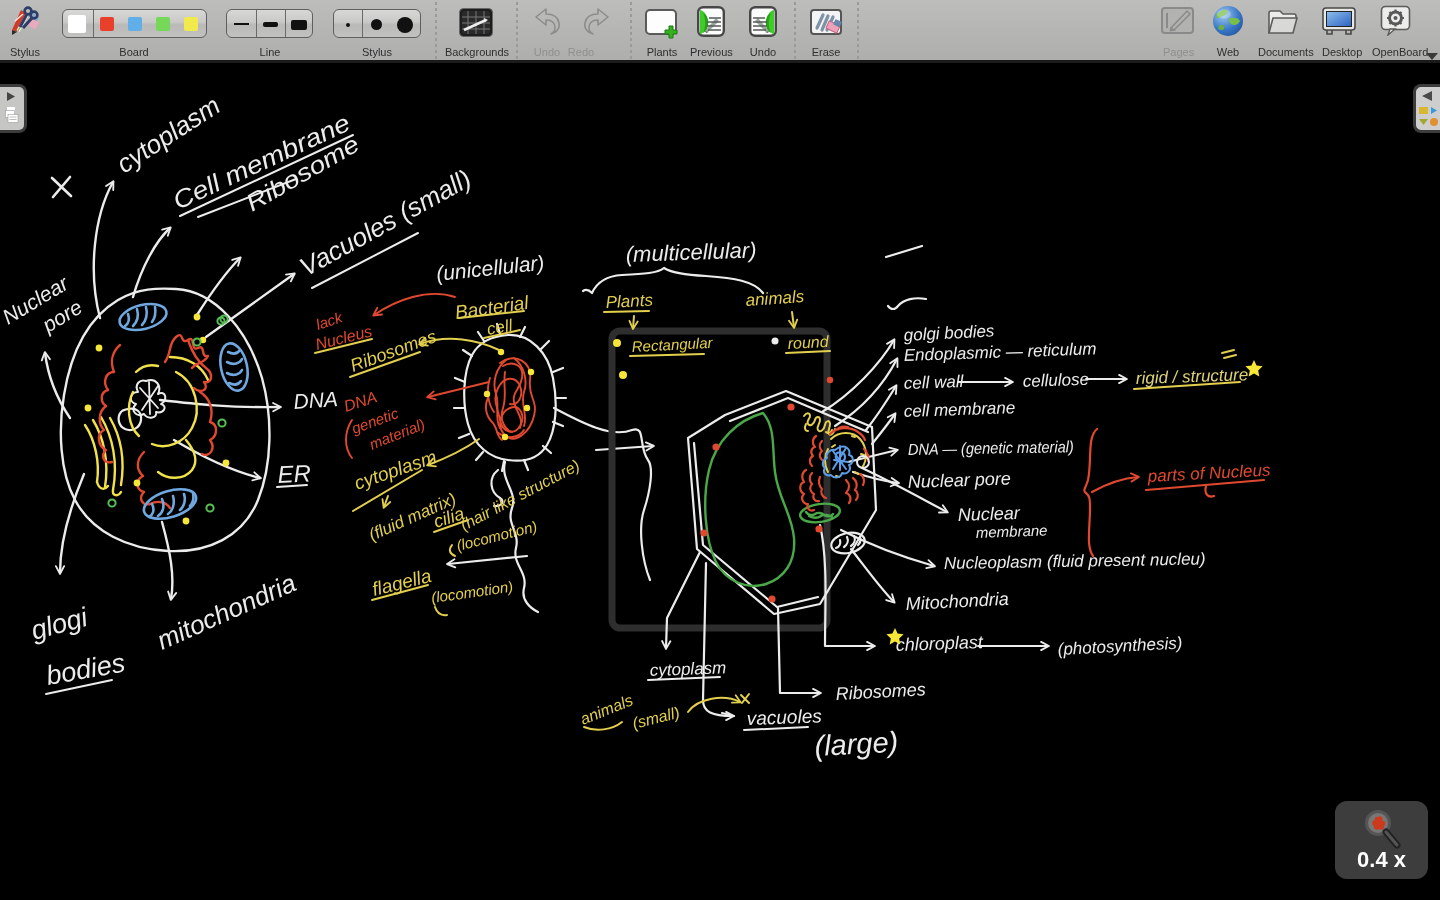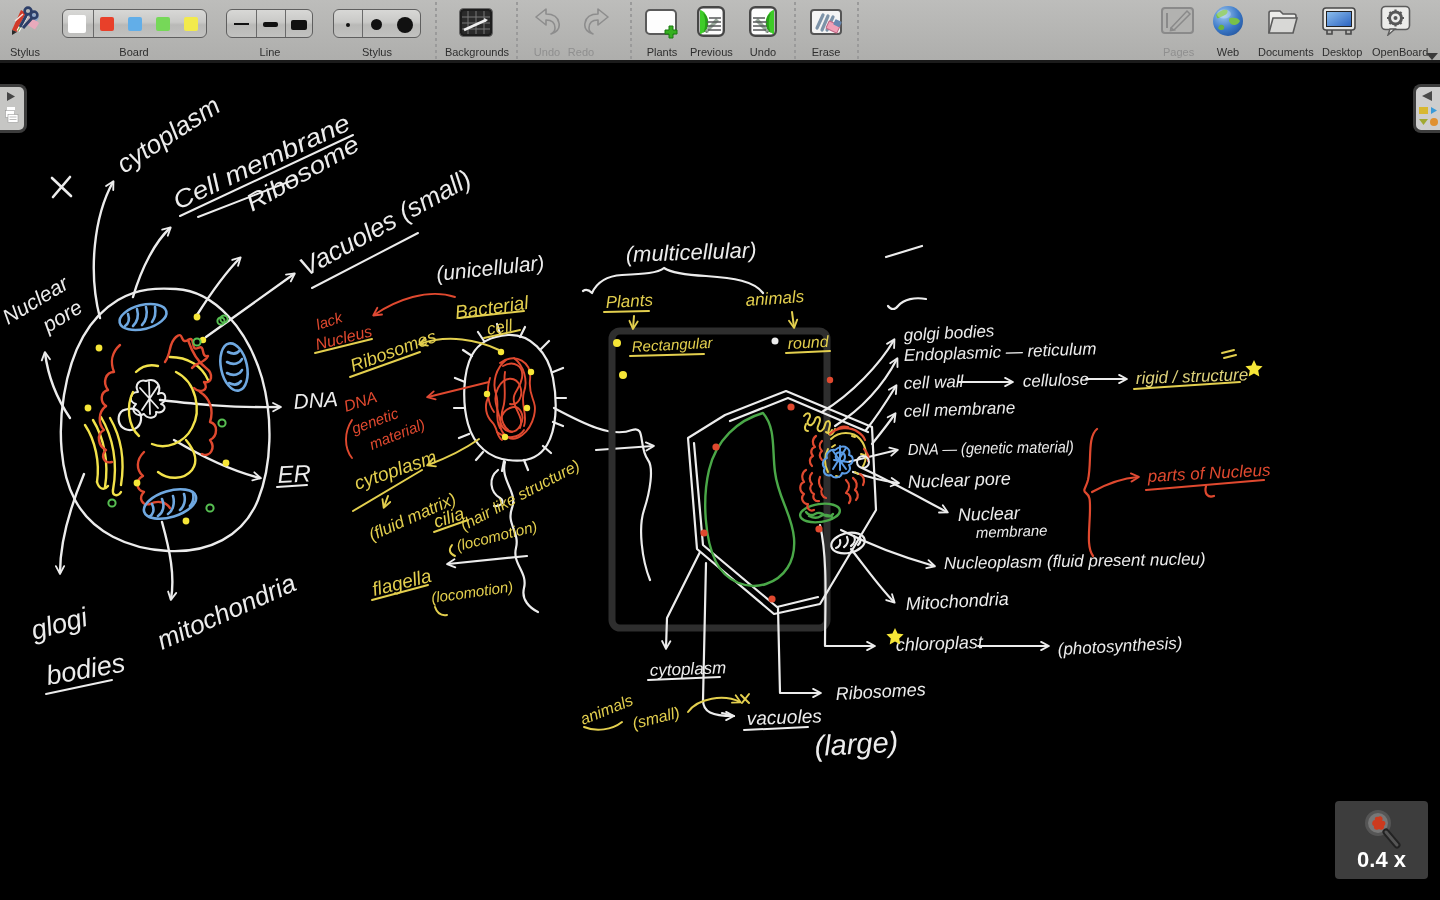--- a/index.html
+++ b/index.html
@@ -9,21 +9,21 @@
     background:linear-gradient(#bdbdbb,#aeaeac);border-bottom:3px solid #1b1b1b;}
   .lbl{position:absolute;top:46px;font-size:11px;color:#2e2e2e;text-align:center;white-space:nowrap;}
   .lbl.dis{color:#8f8f8f;}
   .gbox{position:absolute;top:9px;height:29px;border:1px solid #5f5f5f;border-radius:6px;
     background:linear-gradient(#d8d8d6 0%,#c9c9c7 45%,#b9b9b7 55%,#c2c2c0 100%);}
   .gdiv{position:absolute;top:0;bottom:0;width:1px;background:#6a6a6a;}
   .sw{position:absolute;top:7px;width:14px;height:14px;border-radius:2px;}
   .sep{position:absolute;top:2px;height:58px;width:2px;
     background-image:repeating-linear-gradient(#9a9a9a 0 3px,rgba(0,0,0,0) 3px 6px);}
   .ticon{position:absolute;top:6px;}
-  #zoomw{position:absolute;left:1335px;top:801px;width:93px;height:78px;background:#3d3d3d;border-radius:4px;}
+  #zoomw{position:absolute;left:1335px;top:801px;width:93px;height:78px;background:#3d3d3d;border-radius:12px;}
   #zoomw .zx{position:absolute;left:0;right:0;bottom:6px;text-align:center;color:#fff;
     font-size:22px;font-weight:bold;}
   #ltab{position:absolute;left:0;top:84px;width:27px;height:49px;background:#c6c6c4;
     border:3px solid #3c3c3c;border-left:none;border-radius:0 8px 8px 0;}
   #rtab{position:absolute;right:0;top:84px;width:27px;height:49px;background:#cecece;
     border:3px solid #3c3c3c;border-right:none;border-radius:8px 0 0 8px;}
 </style>
 </head>
 <body>
 <div id="toolbar">

